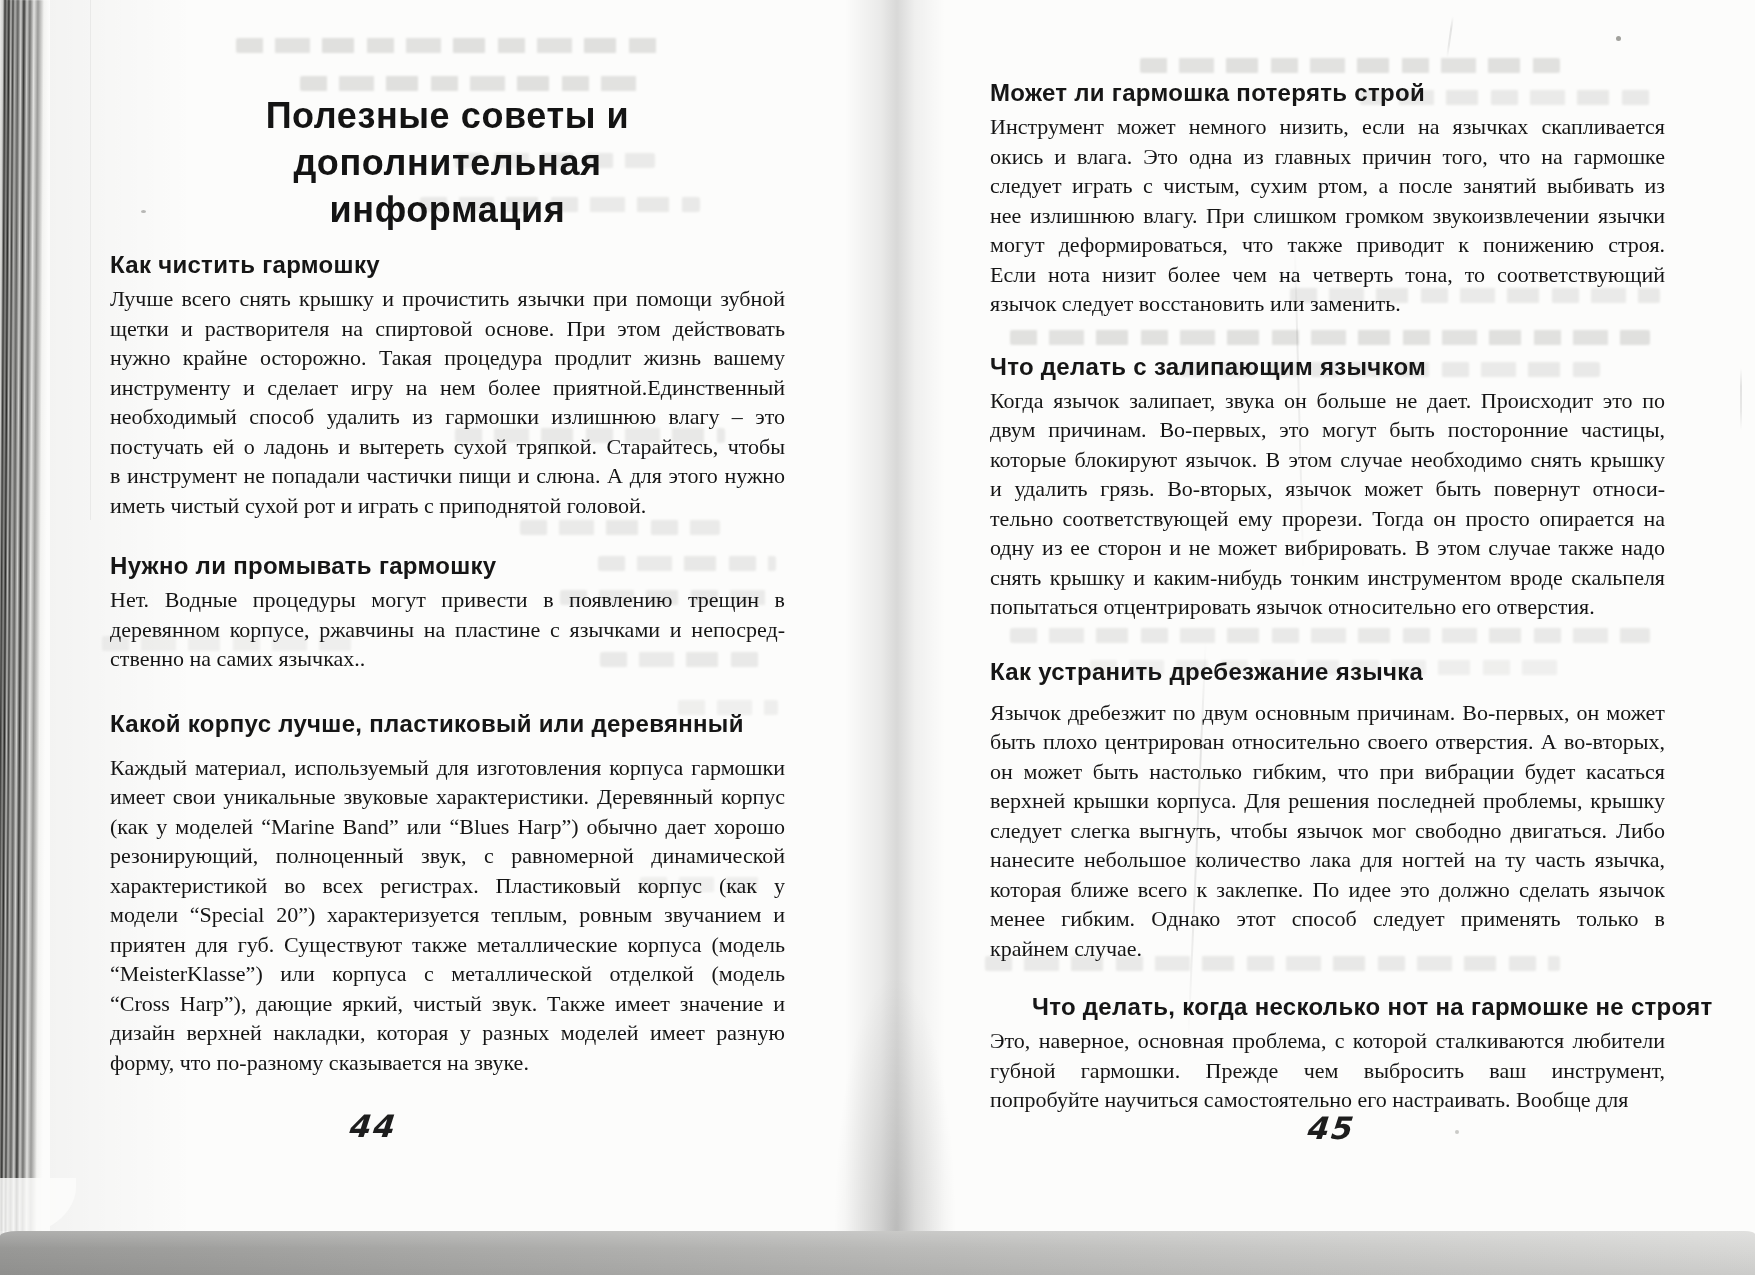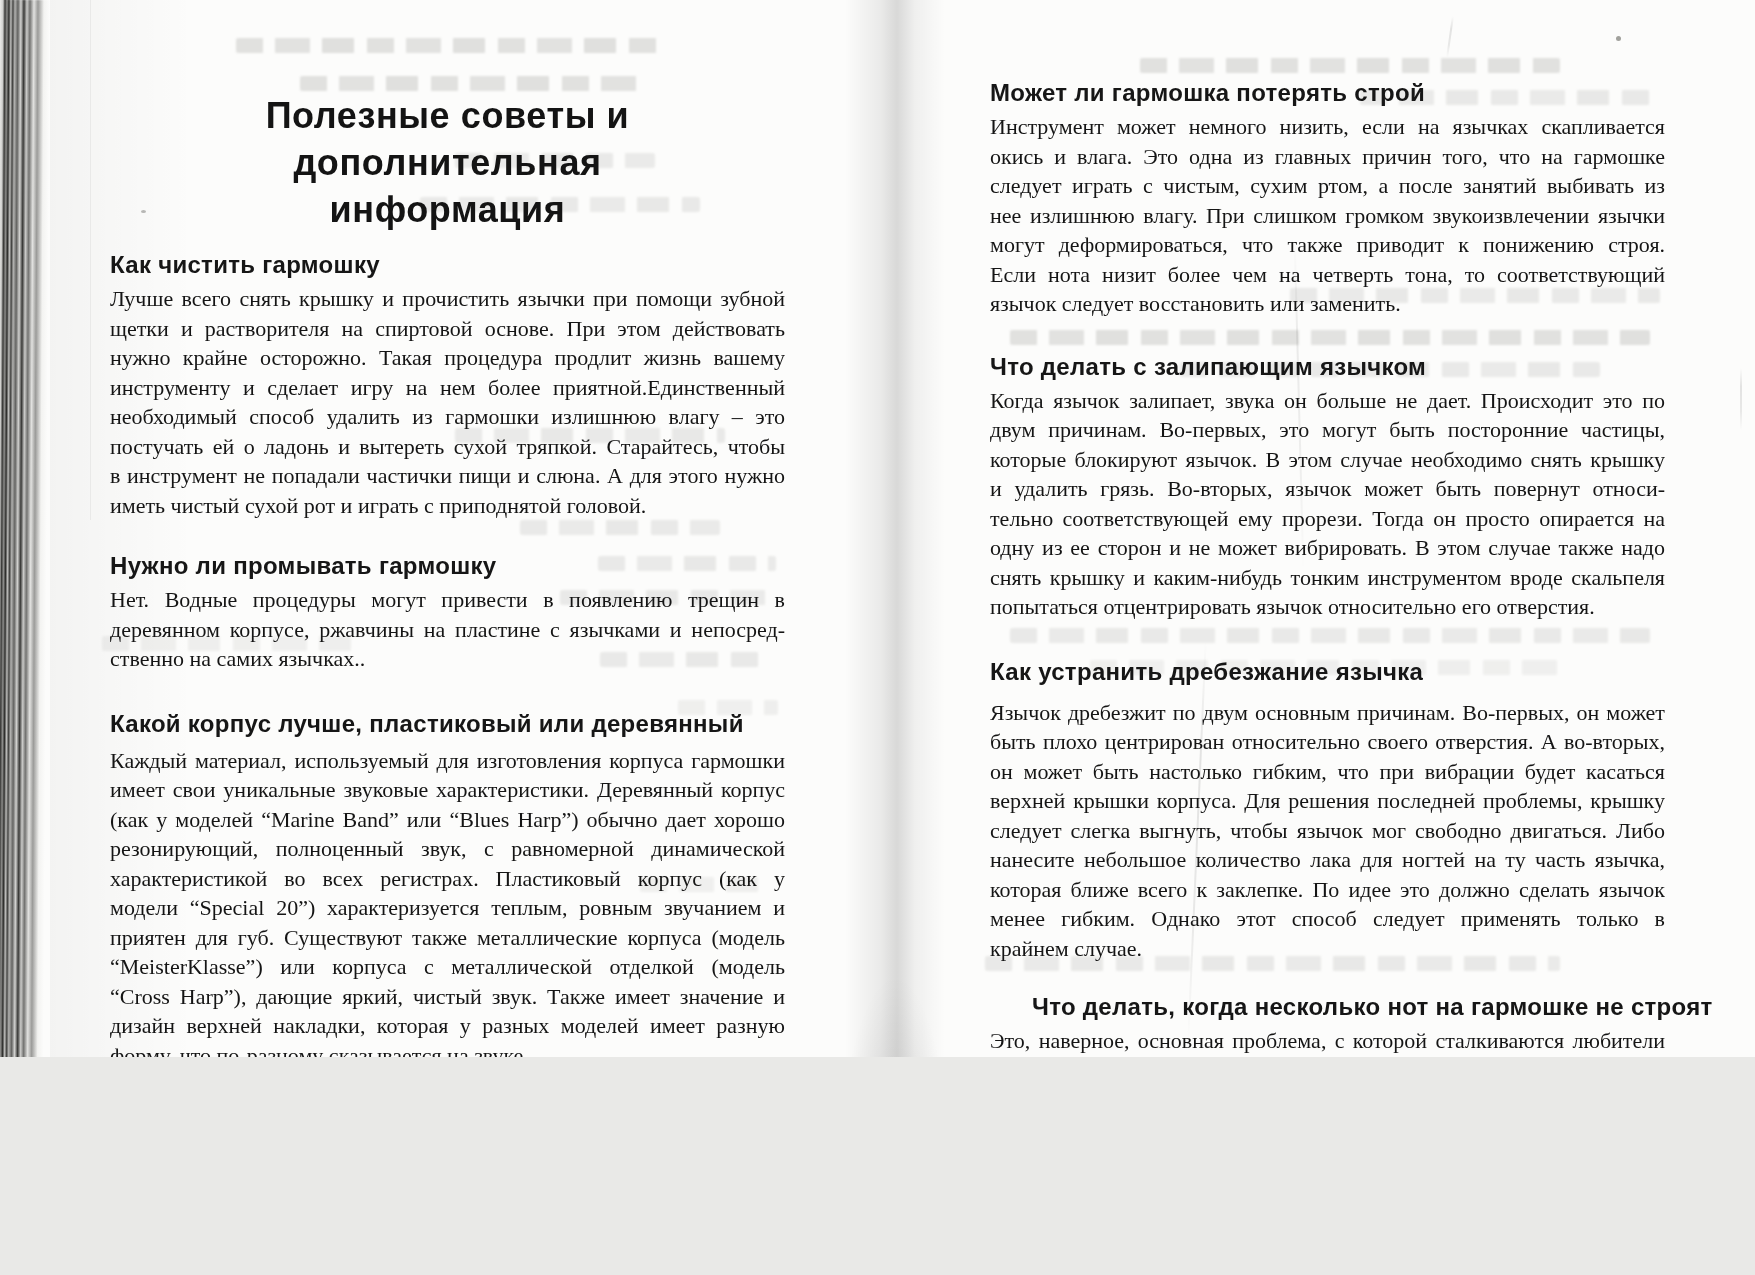--- a/index.html
+++ b/index.html
@@ -1,16 +1,16 @@
 <!DOCTYPE html>
 <html lang="ru"><head>
 <meta charset="utf-8">
 <style>
   html,body{margin:0;padding:0;background:#e9e9e7;}
-  #scan{position:relative;width:1755px;height:1057px;background:#fcfcfb;overflow:hidden;
+  #scan{position:relative;width:1755px;height:1275px;background:#fcfcfb;overflow:hidden;
         font-family:"Liberation Serif", serif;color:#1b1b1b;}
 
   
   .edge-strip{position:absolute;left:0;top:0;width:50px;height:1236px;
     background:linear-gradient(to right,
       #eDeDeB 0px,#cfcfcd 3px,#3a3a38 5px,#8d8d8b 7px,#2e2e2c 9px,#bdbdbb 11px,
       #454543 13px,#b2b2b0 15px,#636361 18px,#d2d2d0 21px,#393937 24px,#cbcbc9 27px,
       #737371 30px,#e2e2e0 34px,#9b9b99 38px,#f3f3f1 44px,#fcfcfb 50px);
     transform:rotate(0.35deg);transform-origin:top left;}
   .edge-curl{position:absolute;left:0;top:1178px;width:76px;height:58px;background:#fbfbfa;
@@ -46,21 +46,21 @@
     line-height:47px;text-align:center;letter-spacing:0.6px;color:#141414;margin-top:92px;}
   .heading{font-family:"Liberation Sans",sans-serif;font-weight:bold;font-size:24px;
     line-height:30px;letter-spacing:0.3px;white-space:nowrap;color:#161616;}
   .para{font-size:22px;line-height:29.5px;color:#151515;}
   .tline{text-align:justify;text-align-last:justify;}
   .tline.last{text-align-last:left;}
 
   
   #l-h1{margin-top:17px;}  #l-p1{margin-top:4px;font-family:Liberation Serif, serif;}
   #l-h2{margin-top:31px;}  #l-p2{margin-top:4px;}
-  #l-h3{margin-top:35px;}  #l-p3{margin-top:7px;}
+  #l-h3{margin-top:35px;}  #l-p3{margin-top:14px;}
   #r-h1{margin-top:78px;}  #r-p1{margin-top:4px;}
   #r-h2{margin-top:33px;}  #r-p2{margin-top:4px;}
   #r-h3{margin-top:35px;}  #r-p3{margin-top:11px;}
   #r-h4{margin-top:29px;margin-left:42px;}  #r-p4{margin-top:4px;}
 
   .page-number{position:absolute;font-family:"DejaVu Sans",sans-serif;font-style:italic;
     font-weight:bold;font-size:31px;letter-spacing:2px;color:#1d1d1d;transform:skewX(-7deg);}
   #page-num-left{left:240px;top:1108px;}
   #page-num-right{left:318px;top:1110px;}
 </style>

